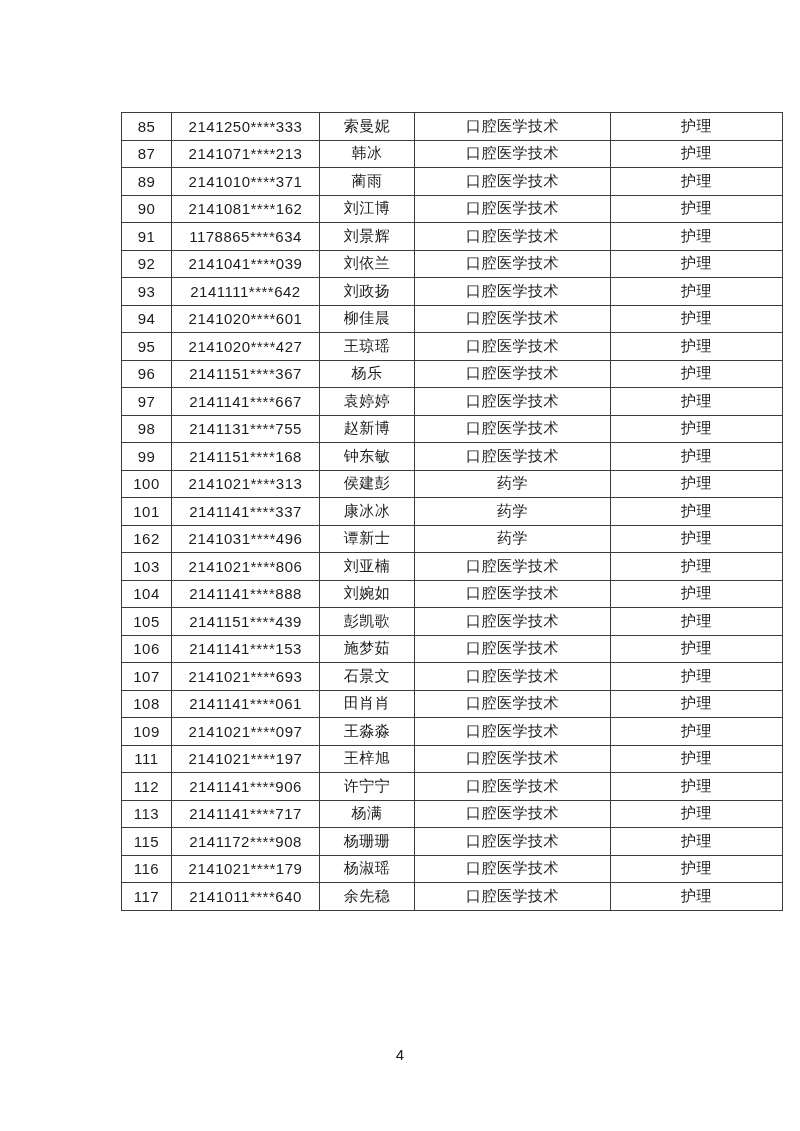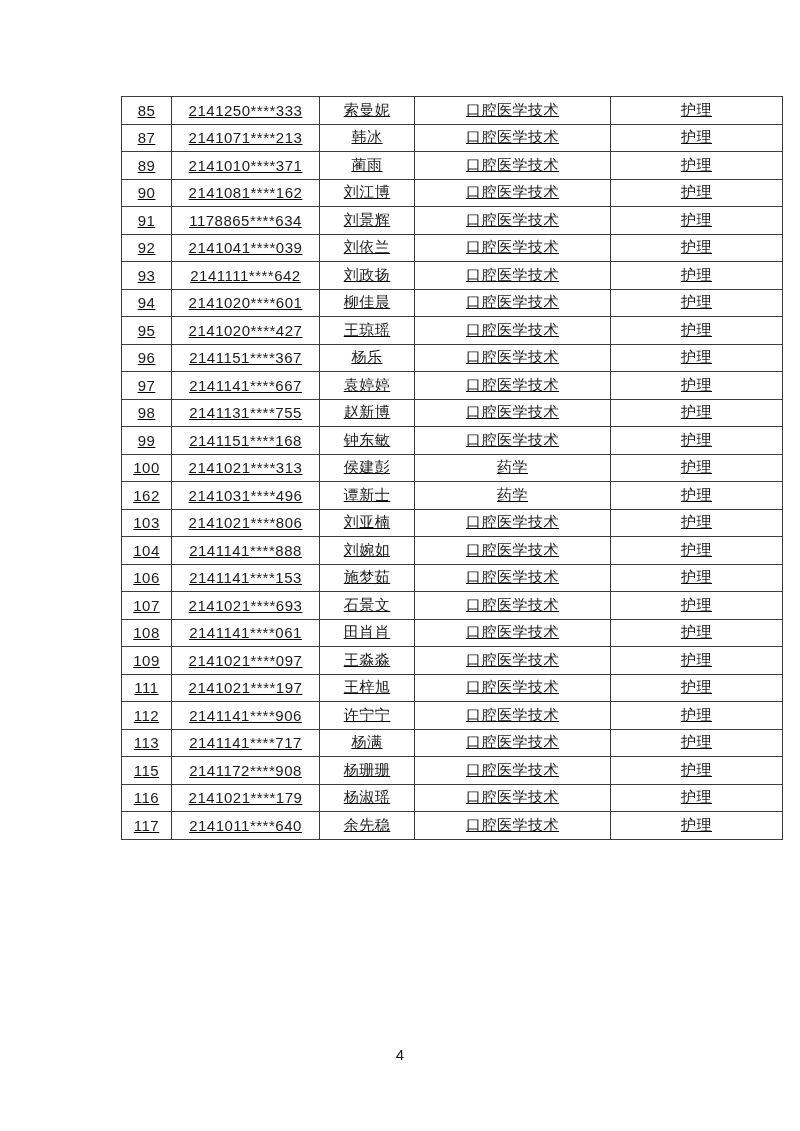--- a/index.html
+++ b/index.html
@@ -11,25 +11,24 @@
   .doc {
     position: relative;
     width: 800px;
     height: 1131px;
     background: #ffffff;
     overflow: hidden;
   }
   table.roster {
     position: absolute;
     left: 121px;
-    top: 96px;
+    top: 112px;
     border-collapse: collapse;
     table-layout: fixed;
     width: 661px;
-    text-decoration: underline;
   }
   table.roster col.c-no    { width: 50px; }
   table.roster col.c-id    { width: 148px; }
   table.roster col.c-name  { width: 95px; }
   table.roster col.c-major { width: 196px; }
   table.roster col.c-cat   { width: 172px; }
   table.roster td {
     border: 1px solid #3c3c3c;
     height: 26.5px;
     padding: 0;
@@ -157,20 +156,27 @@
           <td>护理</td>
         </tr>
         <tr>
           <td>100</td>
           <td>2141021****313</td>
           <td>侯建彭</td>
           <td>药学</td>
           <td>护理</td>
         </tr>
         <tr>
+          <td>101</td>
+          <td>2141141****337</td>
+          <td>康冰冰</td>
+          <td>药学</td>
+          <td>护理</td>
+        </tr>
+        <tr>
           <td>162</td>
           <td>2141031****496</td>
           <td>谭新士</td>
           <td>药学</td>
           <td>护理</td>
         </tr>
         <tr>
           <td>103</td>
           <td>2141021****806</td>
           <td>刘亚楠</td>
@@ -178,20 +184,27 @@
           <td>护理</td>
         </tr>
         <tr>
           <td>104</td>
           <td>2141141****888</td>
           <td>刘婉如</td>
           <td>口腔医学技术</td>
           <td>护理</td>
         </tr>
         <tr>
+          <td>105</td>
+          <td>2141151****439</td>
+          <td>彭凯歌</td>
+          <td>口腔医学技术</td>
+          <td>护理</td>
+        </tr>
+        <tr>
           <td>106</td>
           <td>2141141****153</td>
           <td>施梦茹</td>
           <td>口腔医学技术</td>
           <td>护理</td>
         </tr>
         <tr>
           <td>107</td>
           <td>2141021****693</td>
           <td>石景文</td>

